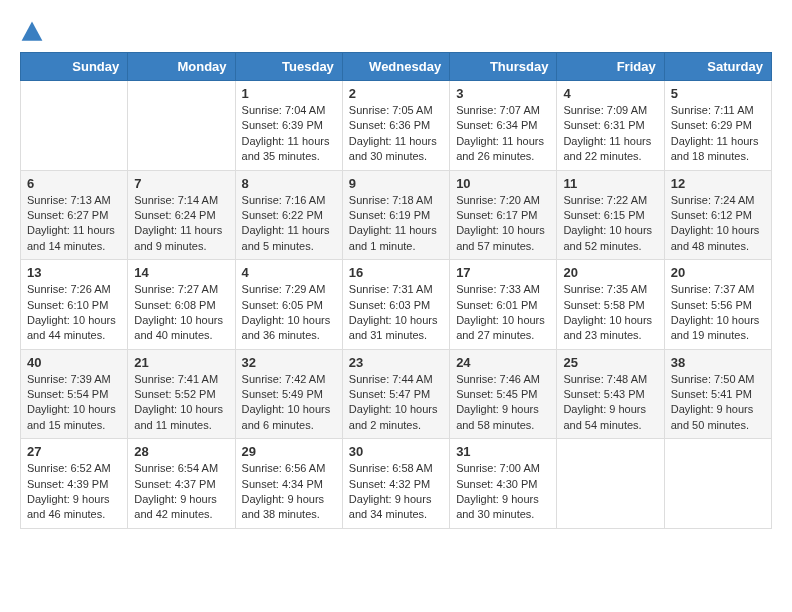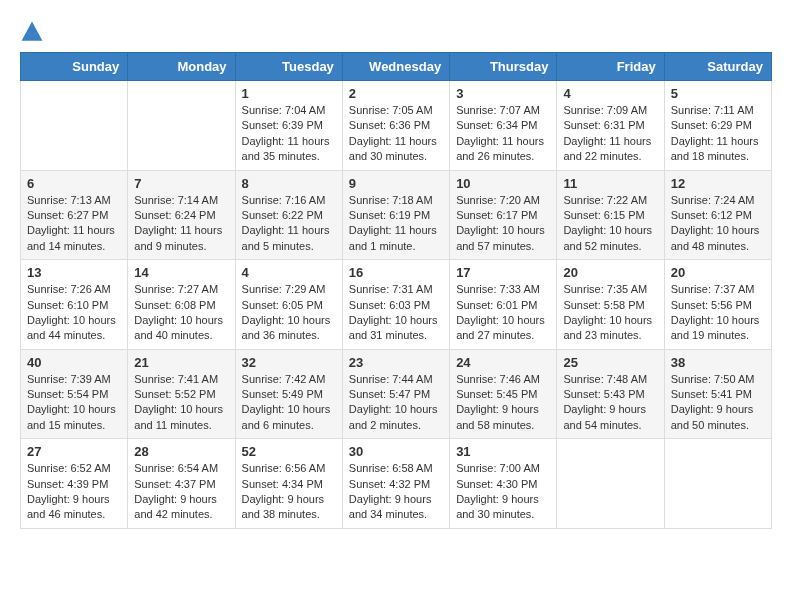--- a/index.html
+++ b/index.html
@@ -248,21 +248,21 @@
       <tr class="row-odd">
         <td>
           <span class="day-number">27</span>
           <div class="day-info">Sunrise: 6:52 AM<br>Sunset: 4:39 PM<br>Daylight: 9 hours and 46 minutes.</div>
         </td>
         <td>
           <span class="day-number">28</span>
           <div class="day-info">Sunrise: 6:54 AM<br>Sunset: 4:37 PM<br>Daylight: 9 hours and 42 minutes.</div>
         </td>
         <td>
-          <span class="day-number">52</span>
+          <span class="day-number">29</span>
           <div class="day-info">Sunrise: 6:56 AM<br>Sunset: 4:34 PM<br>Daylight: 9 hours and 38 minutes.</div>
         </td>
         <td>
           <span class="day-number">30</span>
           <div class="day-info">Sunrise: 6:58 AM<br>Sunset: 4:32 PM<br>Daylight: 9 hours and 34 minutes.</div>
         </td>
         <td>
           <span class="day-number">31</span>
           <div class="day-info">Sunrise: 7:00 AM<br>Sunset: 4:30 PM<br>Daylight: 9 hours and 30 minutes.</div>
         </td>

